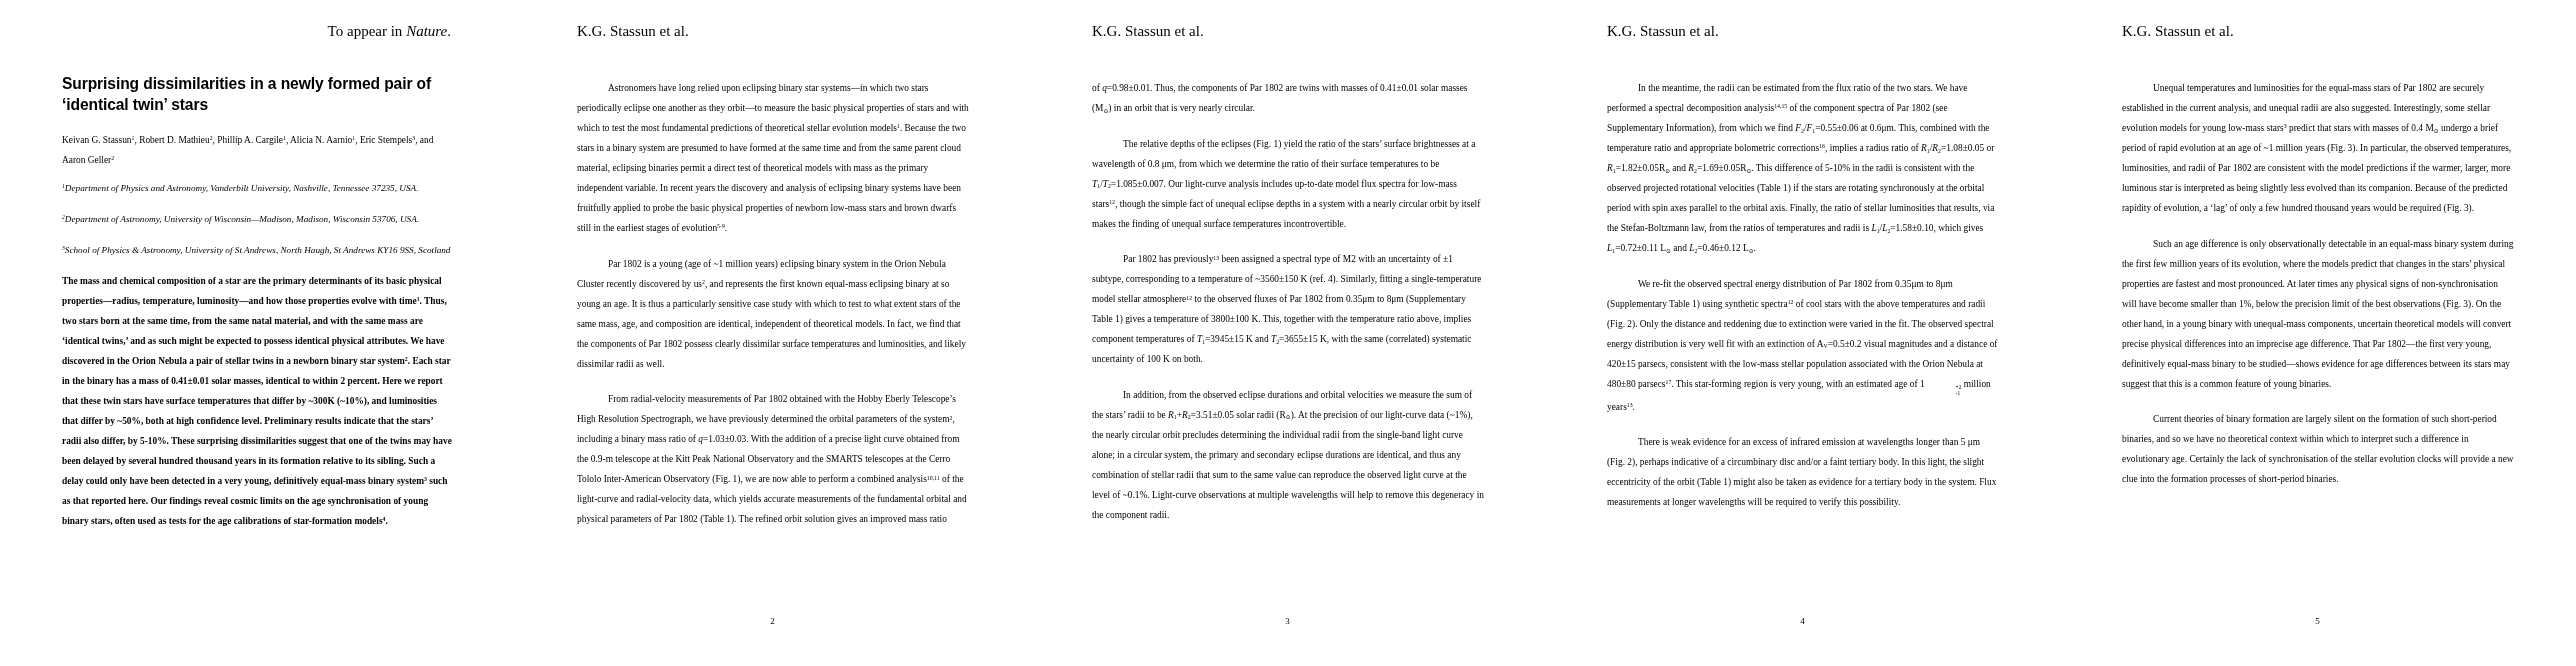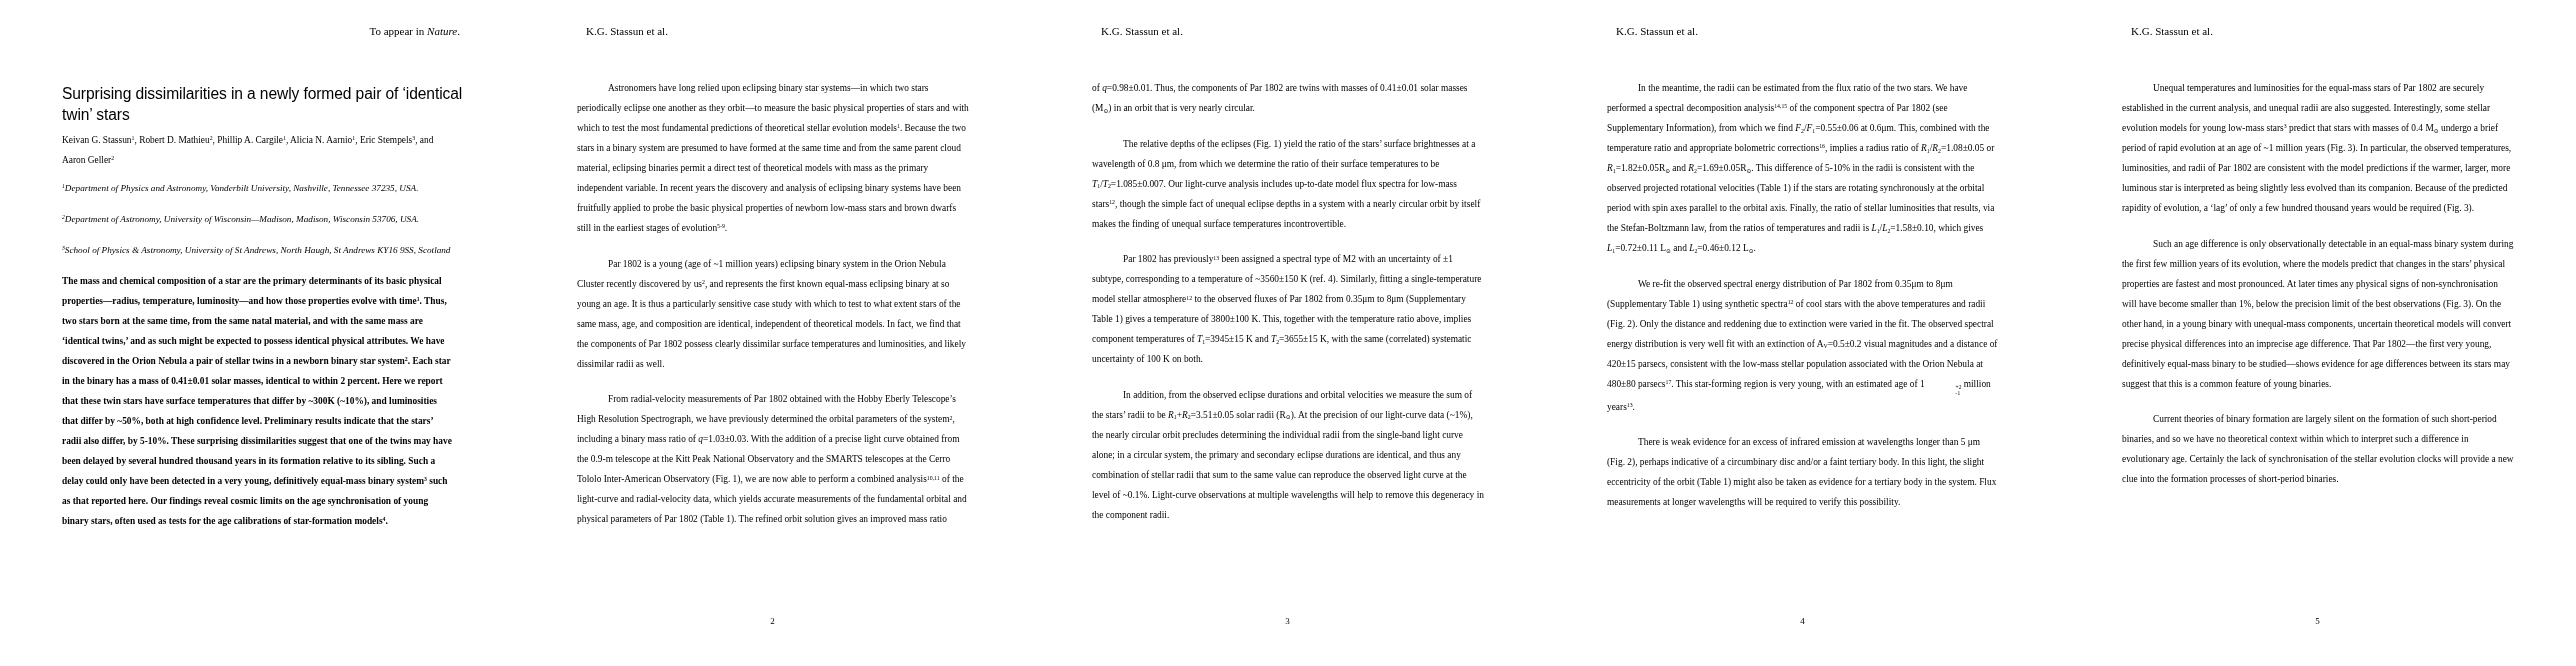--- a/index.html
+++ b/index.html
@@ -4,28 +4,28 @@
 <style>
   html,body{margin:0;padding:0;}
   body{
     width:2576px;height:667px;overflow:hidden;
     background:#ffffff;color:#000000;
     font-family:"Liberation Serif","DejaVu Serif",serif;
   }
   .paper{display:flex;width:2576px;height:667px;background:#ffffff;}
   .page{position:relative;flex:0 0 515px;width:515px;height:667px;background:#ffffff;}
   .running-header{
-    position:absolute;top:24.5px;left:71px;width:389px;
-    font-size:11px;line-height:13.3px;
+    position:absolute;top:24.5px;left:62px;width:389px;
+    font-size:15px;line-height:13.3px;
   }
   .running-header.right{text-align:right;}
   .p1-title{
-    position:absolute;top:74px;left:62px;width:414px;
+    position:absolute;top:64px;left:62px;width:414px;
     font-family:"Liberation Sans","DejaVu Sans",sans-serif;
-    font-weight:normal;font-size:15.6px;line-height:20.6px;letter-spacing:-0.1px;
+    font-weight:bold;font-size:15.6px;line-height:20.6px;letter-spacing:-0.1px;
   }
   .p1-authors{
     position:absolute;top:130px;left:62px;width:389px;
     font-size:9.4px;line-height:20px;
   }
   .p1-affils{position:absolute;top:178px;left:62px;width:395px;}
   .p1-affils p{
     margin:0 0 11px 0;font-style:italic;font-size:9.2px;line-height:20px;
   }
   .p1-abstract{

